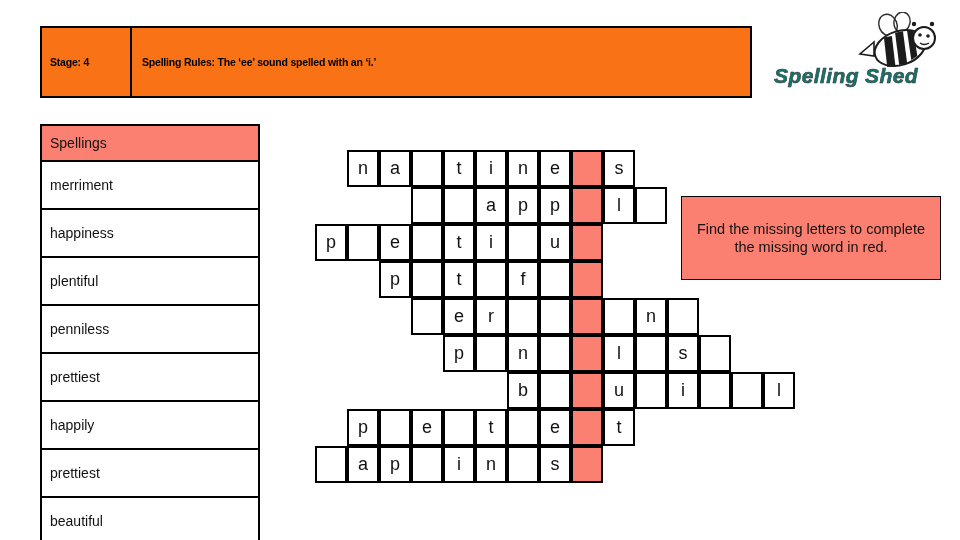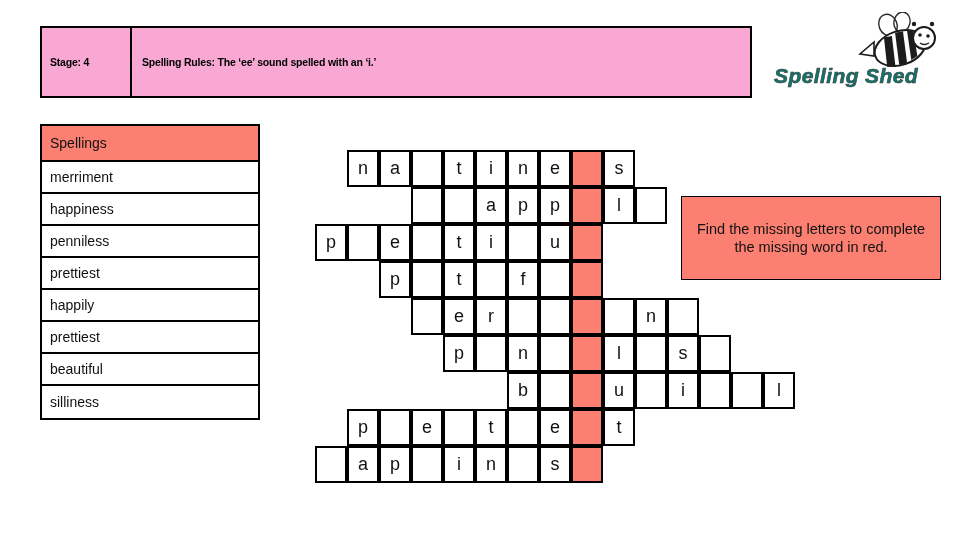--- a/index.html
+++ b/index.html
@@ -13,21 +13,21 @@
   #root { position: relative; width: 960px; height: 540px; }
 
   
   .header-table {
     position: absolute;
     left: 40px; top: 26px;
     width: 712px; height: 72px;
     border: 2px solid #000;
     display: flex;
     flex-direction: column;
-    background: #f9a8d4;
+    background: #f97316;
   }
   .header-row { display: flex; flex: 1 1 50%; }
   .header-row + .header-row { border-top: 2px solid #000; }
   .header-cell-left {
     width: 90px;
     border-right: 2px solid #000;
     display: flex; align-items: center;
     padding-left: 8px;
     font-size: 10.5px; font-weight: bold; color: #000;
     letter-spacing: -0.2px;
@@ -70,21 +70,21 @@
   }
   .spellings .sp-head {
     height: 36px;
     background: #fb8072;
     border-bottom: 2px solid #000;
     display: flex; align-items: center;
     padding-left: 8px;
     font-size: 14px; color: #111;
   }
   .spellings .sp-item {
-    height: 32px;
+    height: 48px;
     border-bottom: 2px solid #000;
     display: flex; align-items: center;
     padding-left: 8px;
     font-size: 14px; color: #111;
   }
   .spellings .sp-item:last-child { border-bottom: none; }
 
   
   .callout {
     position: absolute;
@@ -152,20 +152,21 @@
       <circle cx="62" cy="12" r="2.2" fill="#1c1c1c"></circle>
       <circle cx="80" cy="12" r="2.2" fill="#1c1c1c"></circle>
     </svg>
     <div class="logo-word">Spelling Shed</div>
   </div>
 
   <div class="spellings">
     <div class="sp-head">Spellings</div>
     <div class="sp-item">merriment</div>
     <div class="sp-item">happiness</div>
+    <div class="sp-item">plentiful</div>
     <div class="sp-item">penniless</div>
     <div class="sp-item">prettiest</div>
     <div class="sp-item">happily</div>
     <div class="sp-item">prettiest</div>
     <div class="sp-item">beautiful</div>
     <div class="sp-item">silliness</div>
   </div>
 
   <div id="grid">
       <div class="cell" style="left: 347px; top: 150px;">n</div>

